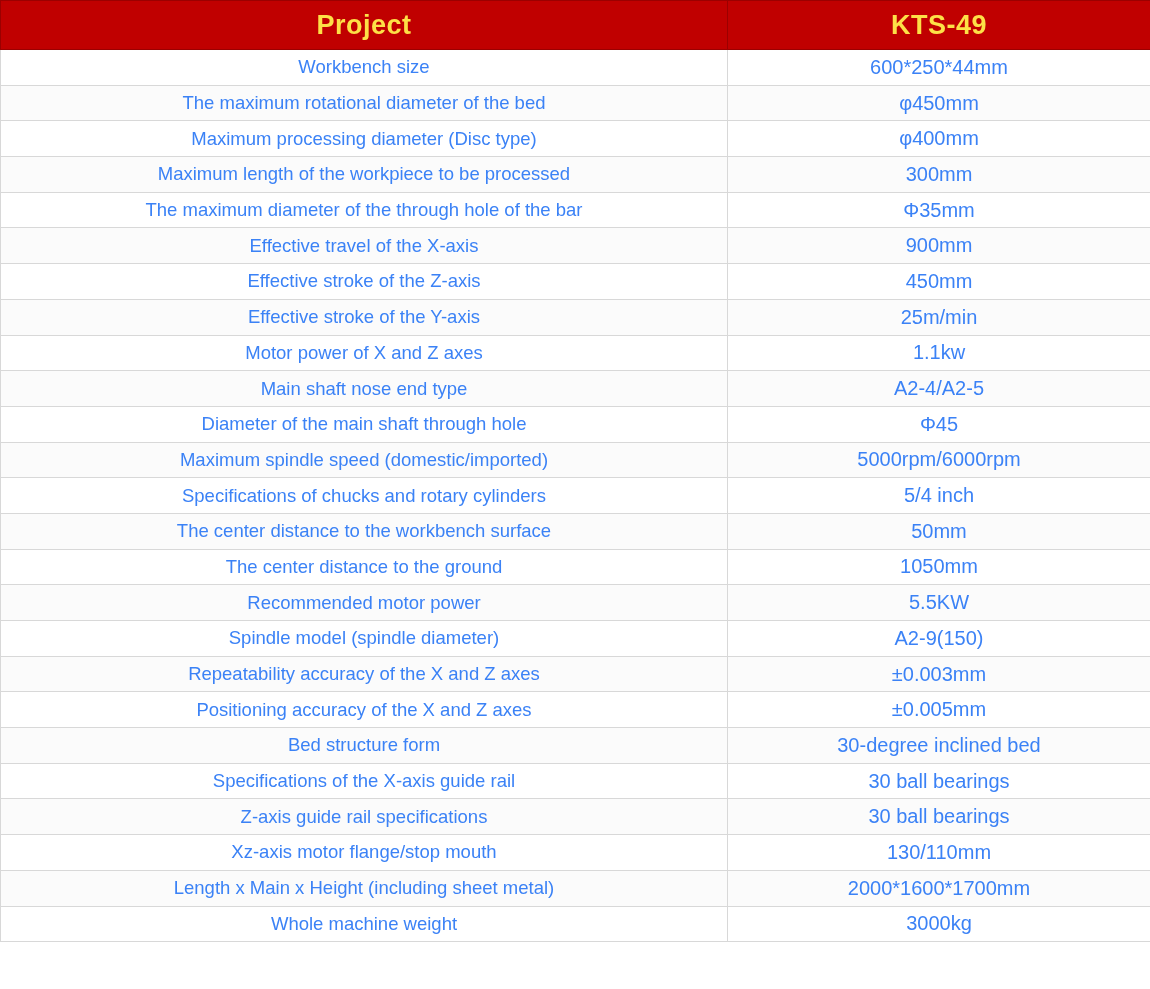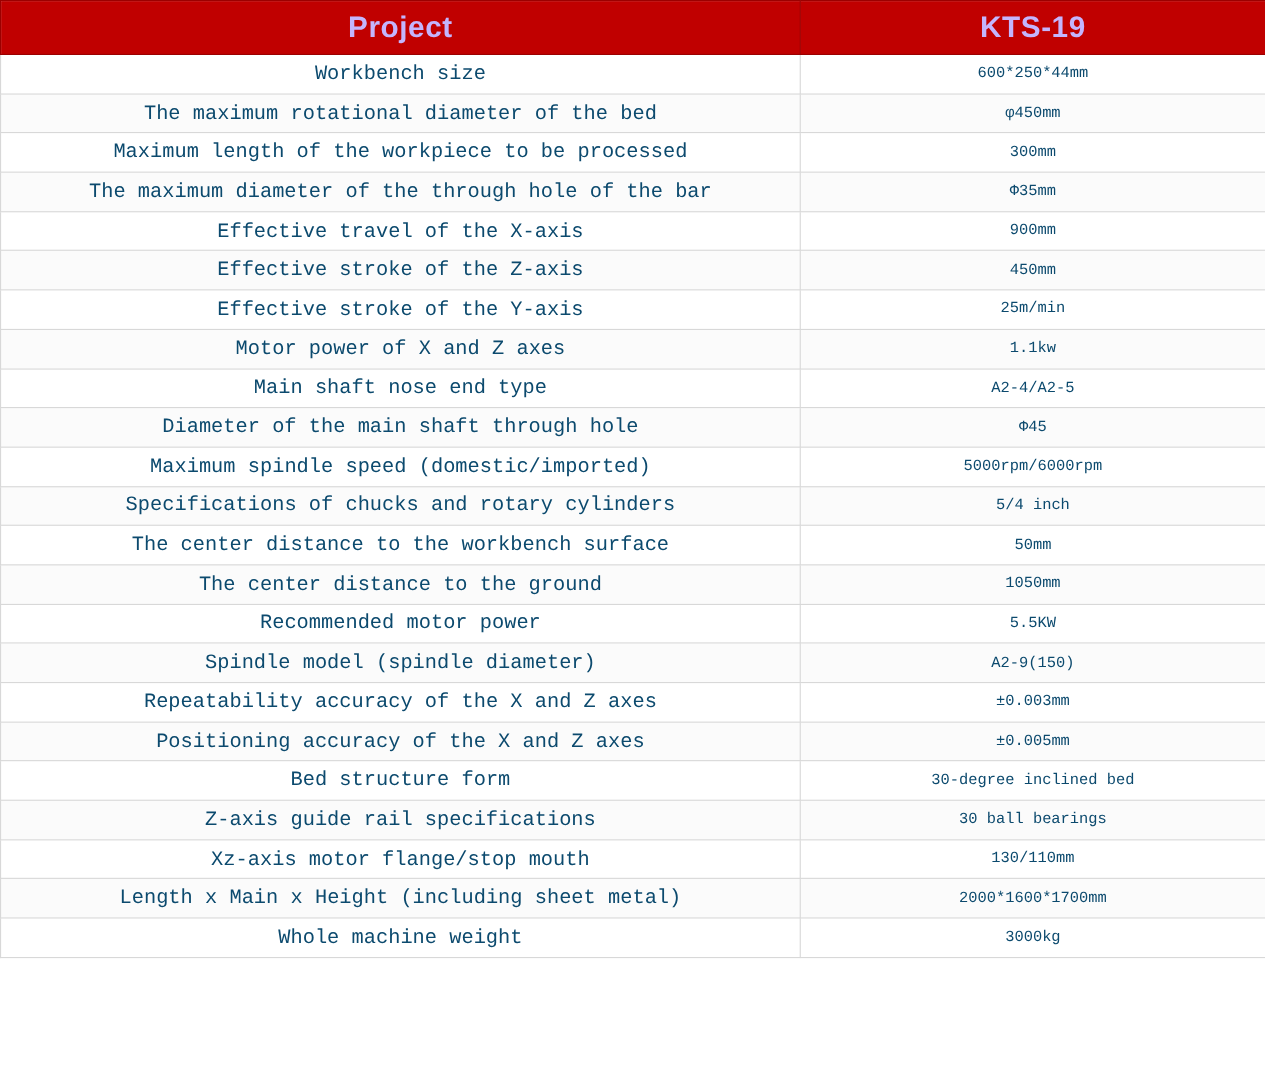--- a/index.html
+++ b/index.html
@@ -15,76 +15,80 @@
   #spec-table {
     width: 1150px;
     border-collapse: collapse;
     table-layout: fixed;
   }
   #spec-table col.col-project { width: 727px; }
   #spec-table col.col-value { width: 423px; }
 
   #spec-table th {
     background: #c00000;
-    color: #c4b5fd;
+    color: #fde047;
     font-family: "Liberation Sans", sans-serif;
     font-size: 27px;
     font-weight: bold;
     letter-spacing: 0.5px;
     height: 48px;
     padding: 0;
     border: 1px solid #9b0000;
     text-align: center;
     vertical-align: middle;
   }
   #spec-table td {
     border: 1px solid #d8d8d8;
     height: 34.7px;
     padding: 0 6px;
     text-align: center;
     vertical-align: middle;
-    font-family: Liberation Mono, monospace;
+    font-family: Liberation Sans, sans-serif;
     font-size: 18.5px;
-    color: #0c4a6e;
+    color: #3b82f6;
     white-space: nowrap;
     overflow: hidden;
     letter-spacing: 0px;
   }
   #spec-table td.value {
-    font-size: 14px;
+    font-size: 20px;
   }
   #spec-table tbody tr:nth-child(odd) td {
     background: #ffffff;
   }
   #spec-table tbody tr:nth-child(even) td {
     background: #fbfbfb;
   }
 </style>
 </head>
 <body>
 
 <table id="spec-table">
   <colgroup>
     <col class="col-project">
     <col class="col-value">
   </colgroup>
   <thead>
     <tr>
       <th>Project</th>
-      <th>KTS-19</th>
+      <th>KTS-49</th>
     </tr>
   </thead>
   <tbody id="table-body">
       <tr>
         <td class="project">Workbench size</td>
         <td class="value">600*250*44mm</td>
       </tr>
       <tr>
         <td class="project">The maximum rotational diameter of the bed</td>
         <td class="value">φ450mm</td>
+      </tr>
+      <tr>
+        <td class="project">Maximum processing diameter (Disc type)</td>
+        <td class="value">φ400mm</td>
       </tr>
       <tr>
         <td class="project">Maximum length of the workpiece to be processed</td>
         <td class="value">300mm</td>
       </tr>
       <tr>
         <td class="project">The maximum diameter of the through hole of the bar</td>
         <td class="value">Φ35mm</td>
       </tr>
       <tr>
@@ -141,20 +145,24 @@
       </tr>
       <tr>
         <td class="project">Positioning accuracy of the X and Z axes</td>
         <td class="value">±0.005mm</td>
       </tr>
       <tr>
         <td class="project">Bed structure form</td>
         <td class="value">30-degree inclined bed</td>
       </tr>
       <tr>
+        <td class="project">Specifications of the X-axis guide rail</td>
+        <td class="value">30 ball bearings</td>
+      </tr>
+      <tr>
         <td class="project">Z-axis guide rail specifications</td>
         <td class="value">30 ball bearings</td>
       </tr>
       <tr>
         <td class="project">Xz-axis motor flange/stop mouth</td>
         <td class="value">130/110mm</td>
       </tr>
       <tr>
         <td class="project">Length x Main x Height (including sheet metal)</td>
         <td class="value">2000*1600*1700mm</td>

